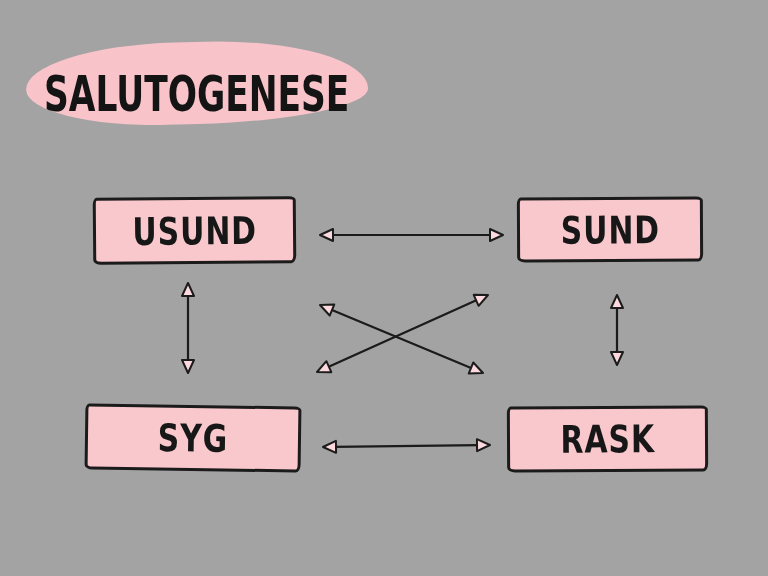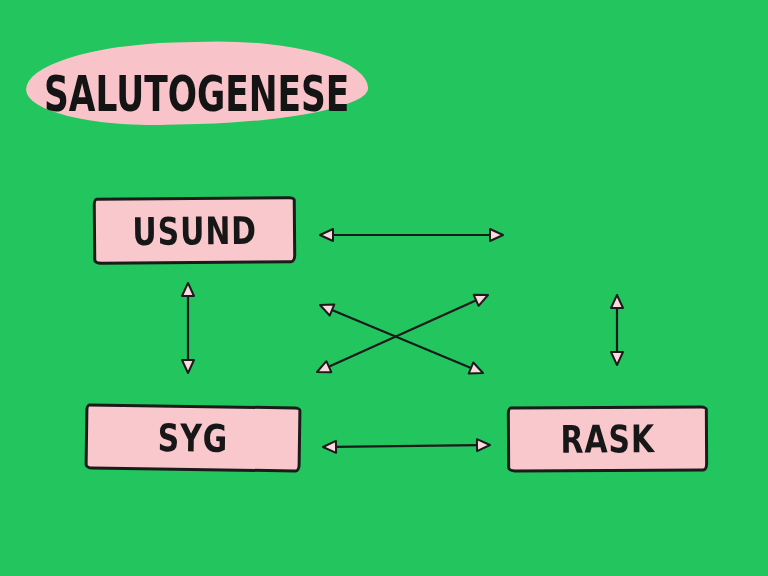--- a/index.html
+++ b/index.html
@@ -4,21 +4,21 @@
 <style>
   html, body {
     margin: 0;
     padding: 0;
     background: #ffffff;
   }
   .canvas {
     position: relative;
     width: 768px;
     height: 576px;
-    background: #22c55e;
+    background: #a3a3a3;
     overflow: hidden;
     font-family: "DejaVu Sans", "Liberation Sans", sans-serif;
   }
 
   
   .blob {
     position: absolute;
     left: 26px;
     top: 42px;
     width: 342px;
@@ -111,20 +111,23 @@
         <line x1="477.9699612380556" y1="299.5164502027469" x2="327.0300387619444" y2="367.4835497972531" stroke="#1b1b1b" stroke-width="2.2" stroke-linecap="round"></line>
         <polygon points="317,372 326.39016388079966,361.19144679932947 331.31720046561446,372.13330726690515" fill="#fbd9de" stroke="#1b1b1b" stroke-width="2" stroke-linejoin="round"></polygon>
         <polygon points="488,295 478.60983611920034,305.80855320067053 473.68279953438554,294.86669273309485" fill="#fbd9de" stroke="#1b1b1b" stroke-width="2" stroke-linejoin="round"></polygon>
       </g>
     </svg>
 
   <div class="node node-usund">
     <span class="node-label">USUND</span>
   </div>
 
+  <div class="node node-sund">
+    <span class="node-label">SUND</span>
+  </div>
 
   <div class="node node-syg">
     <span class="node-label">SYG</span>
   </div>
 
   <div class="node node-rask">
     <span class="node-label">RASK</span>
   </div>
 
 </div>

